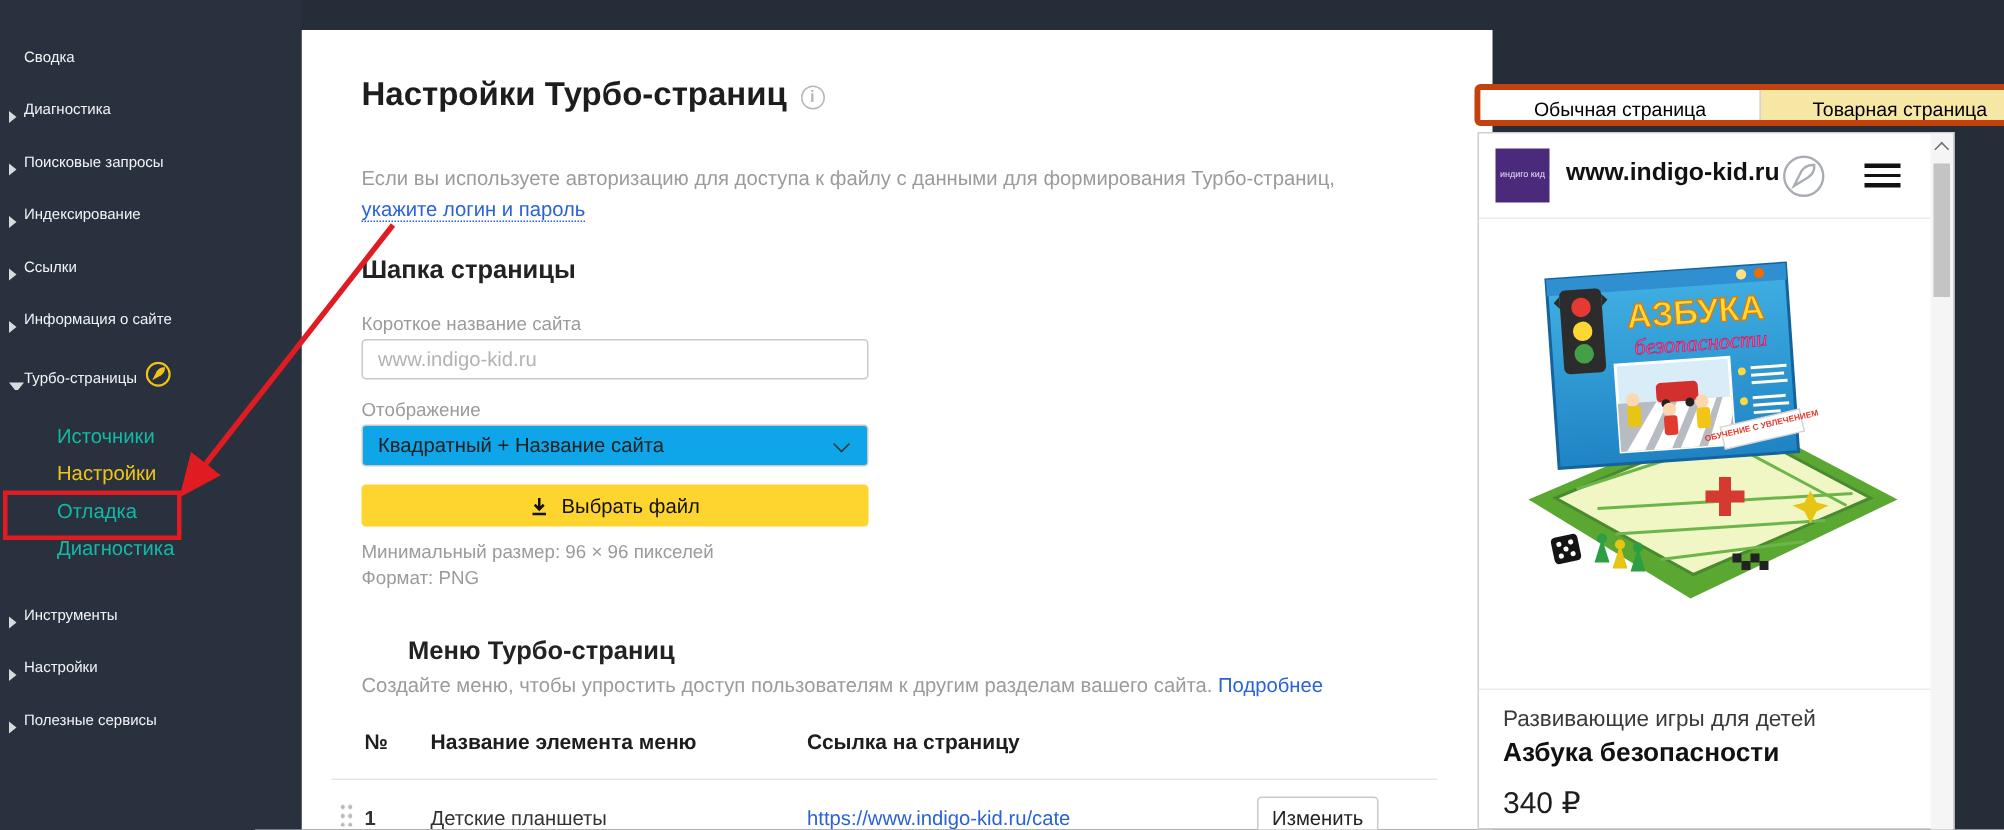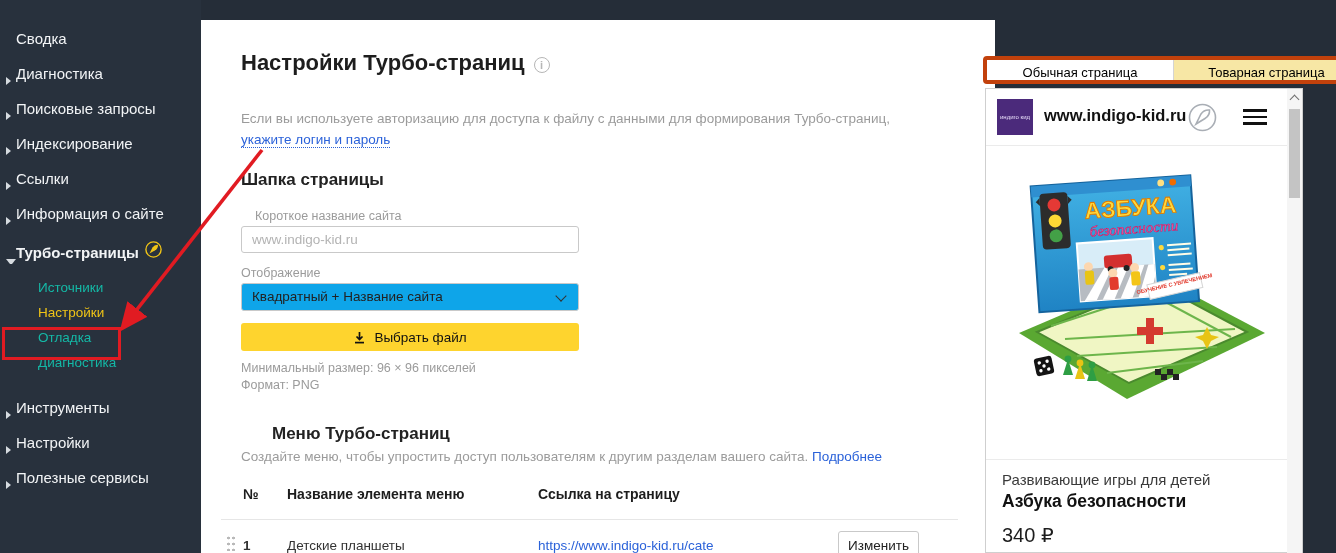--- a/index.html
+++ b/index.html
@@ -10,22 +10,22 @@
     font-family:"Liberation Sans","DejaVu Sans",sans-serif;
     -webkit-font-smoothing:antialiased;
   }
 
   
   .sidebar {
     position:absolute; left:0; top:0; width:201px; height:553px;
     background:#28313d; padding:28px 8px 0 6px; z-index:2;
   }
   .nav-item {
-    display:flex; align-items:flex-end; margin-bottom:13px;
-    color:#f2f4f6; font-size:15px; line-height:22px; cursor:pointer;
+    display:flex; align-items:center; margin-bottom:13px;
+    color:#f2f4f6; font-size:10px; line-height:22px; cursor:pointer;
   }
   .tri { flex:0 0 10px; margin-top:7px; width:0; height:0; }
   .tri-right { border-left:5px solid #d6dbe0; border-top:4px solid transparent; border-bottom:4px solid transparent; }
   .tri-down  { border-top:5px solid #d6dbe0; border-left:4px solid transparent; border-right:4px solid transparent; margin-top:9px; }
   .tri-none  { border:none; }
   .nav-label { flex:1 1 auto; }
   .rocket-badge { margin-left:6px; margin-top:3px; flex:0 0 auto; }
   .submenu { margin:6px 0 24px 0; padding-left:32px; }
   .submenu-item {
     font-size:13.5px; line-height:20px; margin-bottom:5px;
@@ -171,21 +171,21 @@
     <span class="nav-label">Индексирование</span>
   </div>
   <div class="nav-item">
     <span class="tri tri-right"></span>
     <span class="nav-label">Ссылки</span>
   </div>
   <div class="nav-item">
     <span class="tri tri-right"></span>
     <span class="nav-label">Информация о сайте</span>
   </div>
-  <div class="nav-item" style="margin-bottom:14px;font-weight:bold;">
+  <div class="nav-item" style="margin-bottom:14px;">
     <span class="tri tri-down"></span>
     <span class="nav-label" style="flex:0 0 auto;">Турбо-страницы</span>
     <span class="rocket-badge">
       <svg width="17" height="17" viewBox="0 0 17 17">
         <circle cx="8.5" cy="8.5" r="7.6" fill="none" stroke="#f0c417" stroke-width="1.4"></circle>
         <path d="M4.5 12.5 L7.5 6.5 Q9.5 3.5 13 3.8 Q13.2 7.3 10.2 9.3 L4.5 12.5 Z" fill="#f0c417"></path>
       </svg>
     </span>
   </div>
   <div class="submenu">
@@ -214,21 +214,21 @@
     <span class="info-icon"></span>
   </h1>
 
   <p class="intro">
     <span>Если вы используете авторизацию для доступа к файлу с данными для формирования Турбо-страниц,</span>
     <a class="link dotted">укажите логин и пароль</a>
   </p>
 
   <h2 class="section-title" style="top:150px;">Шапка страницы</h2>
 
-  <label class="field-label" style="top:189px;margin-left:14px;">Короткое название сайта</label>
+  <label class="field-label" style="top:189px;">Короткое название сайта</label>
   <input class="text-input" type="text" placeholder="www.indigo-kid.ru" style="">
 
   <label class="field-label" style="top:246px;">Отображение</label>
   <div class="select-box">
     <span>Квадратный + Название сайта</span>
     <span class="select-chevron"></span>
   </div>
 
   <button class="upload-btn">
     <span style="display:flex;">

